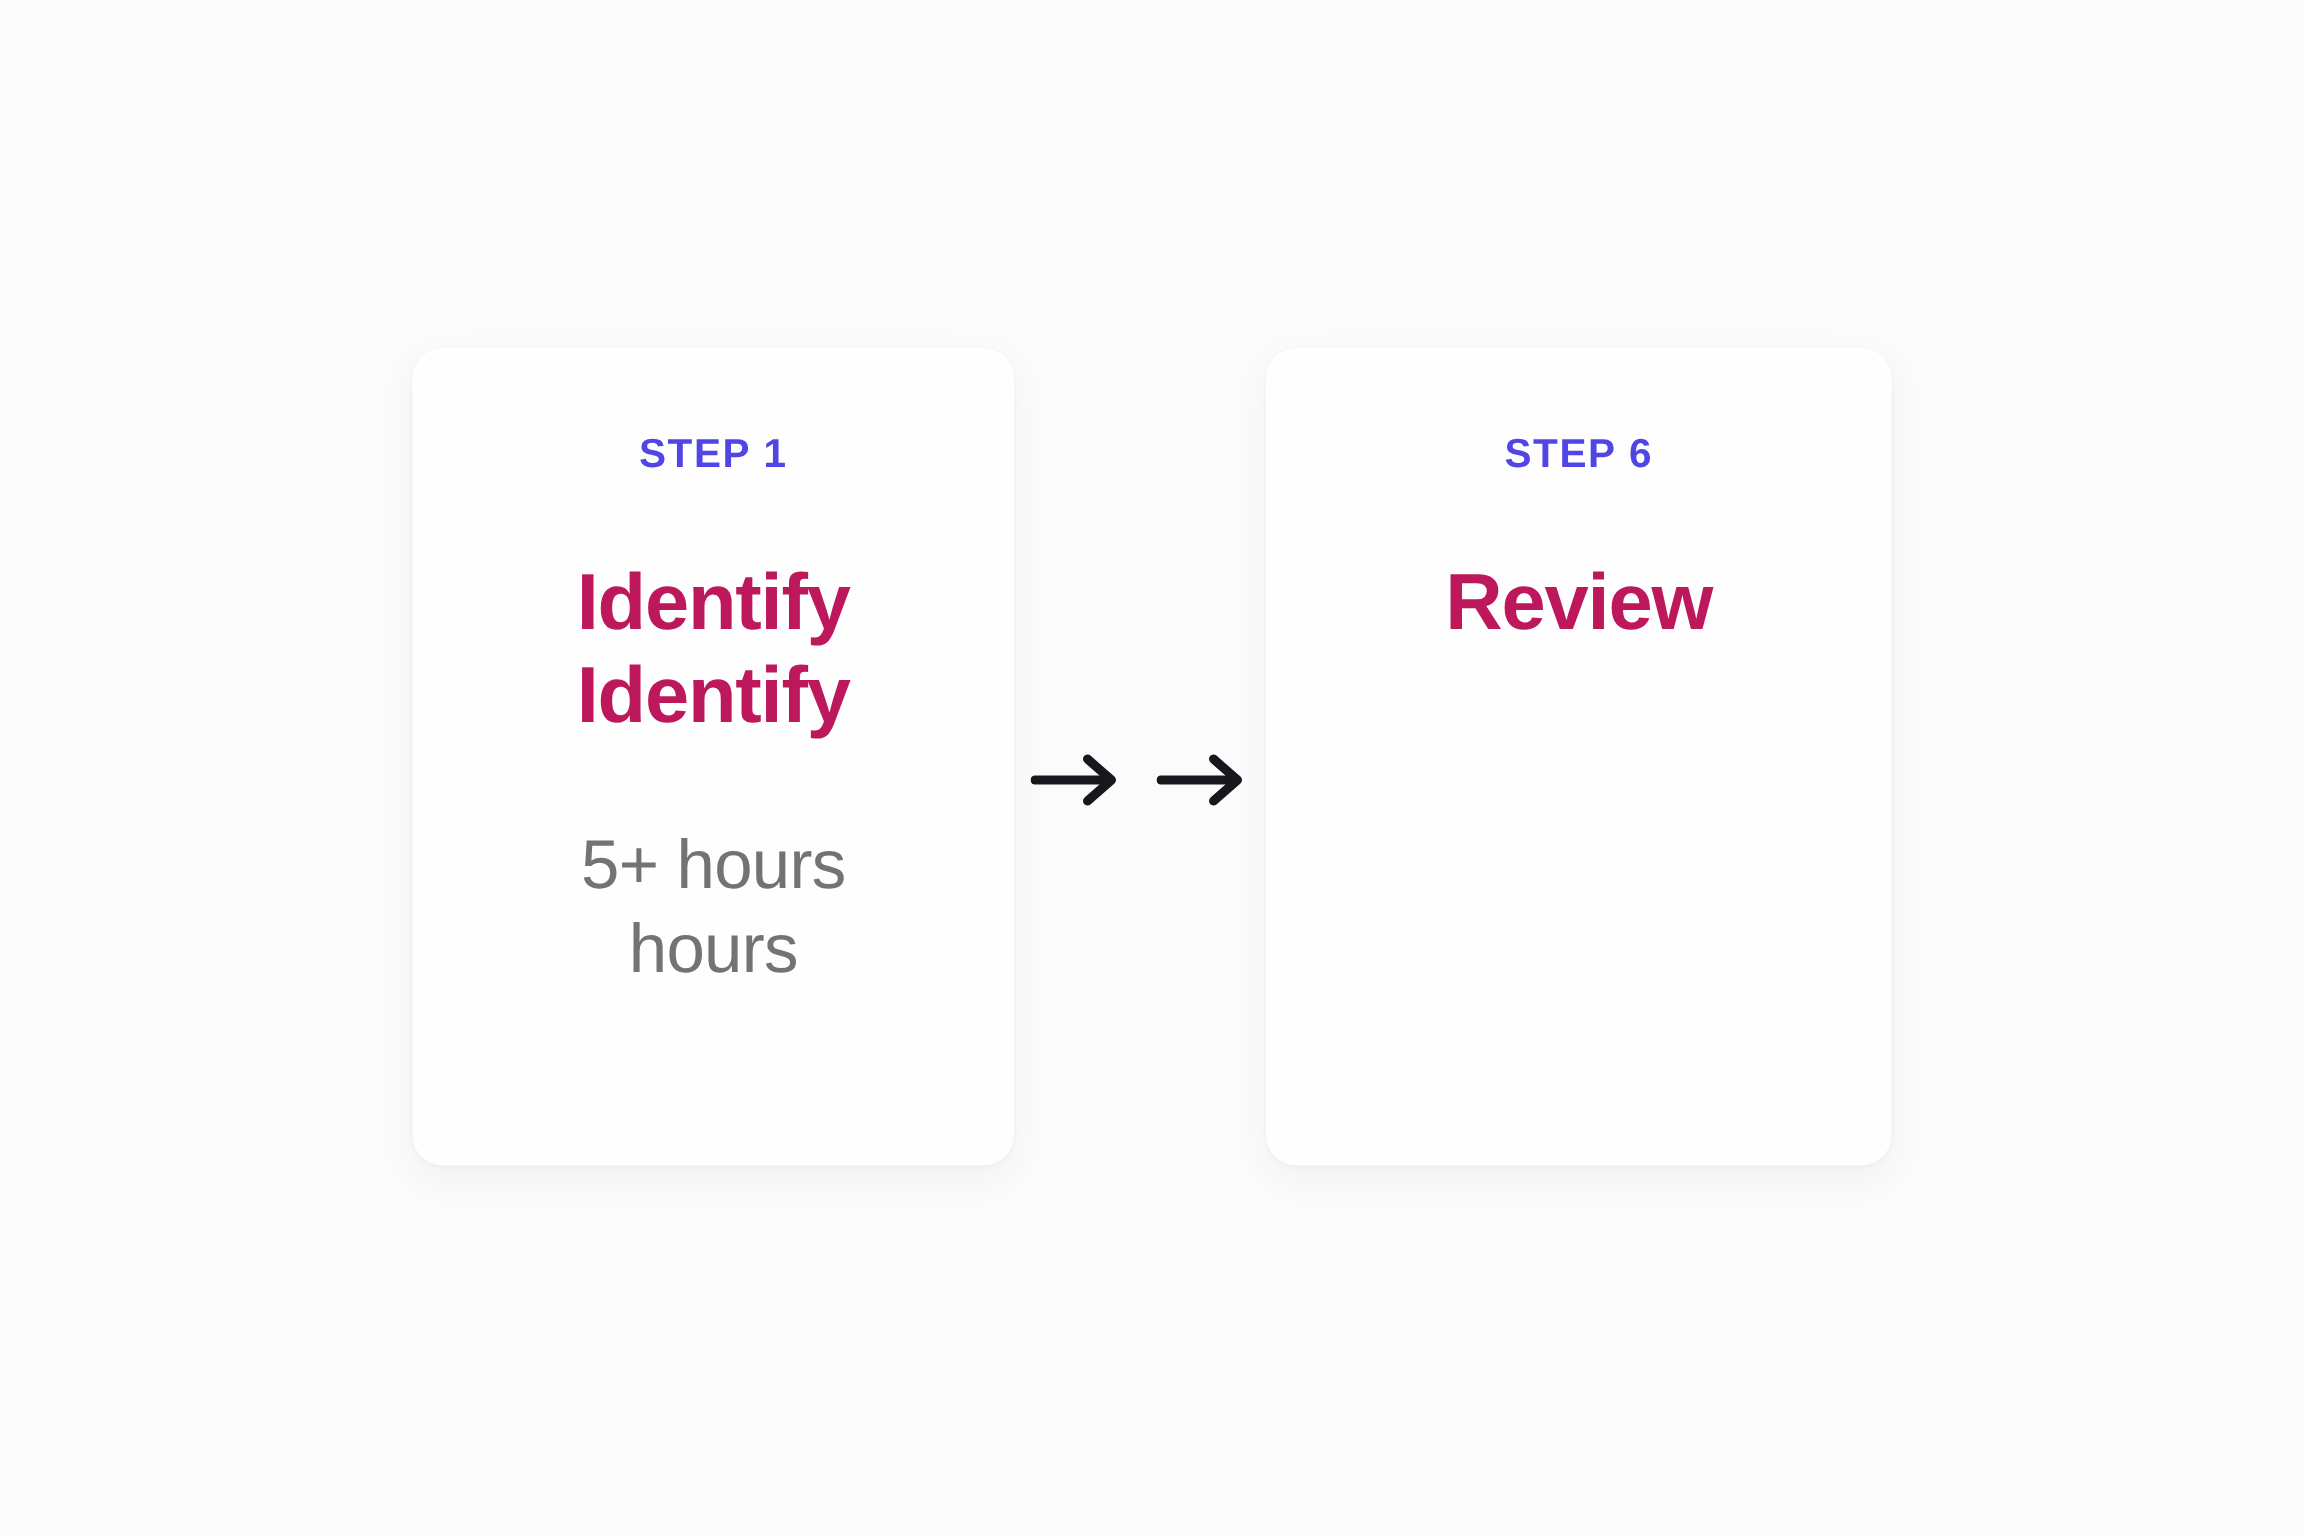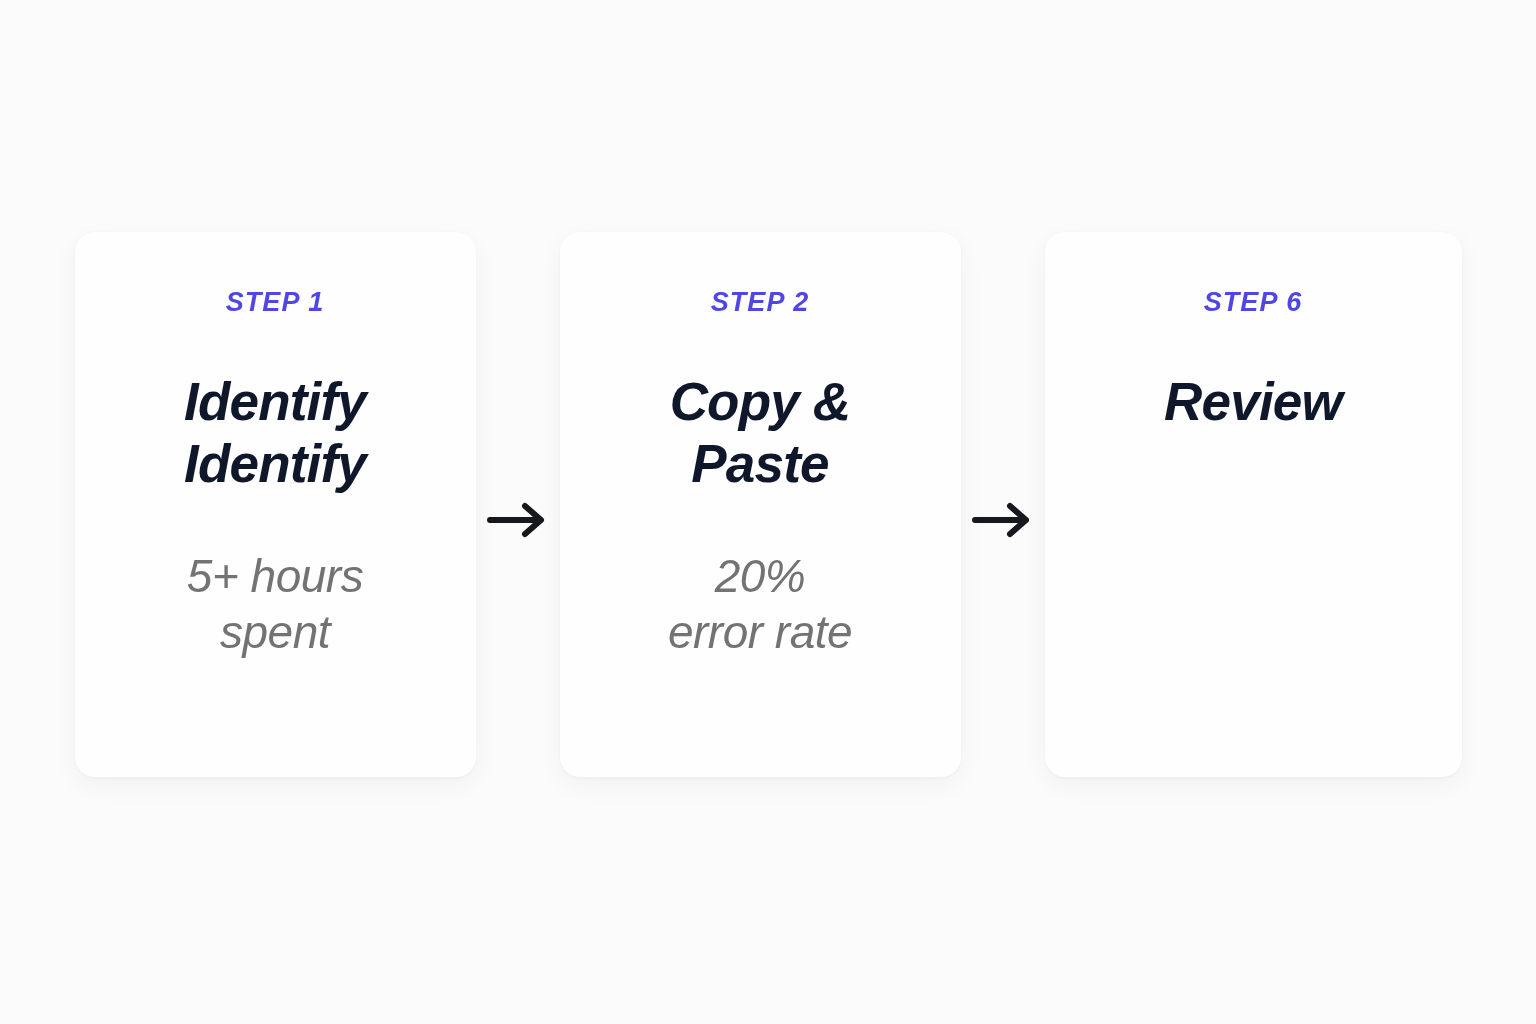--- a/index.html
+++ b/index.html
@@ -14,21 +14,20 @@
     overflow: hidden;
   }
 
   .stage {
     position: relative;
     width: 1536px;
     height: 1024px;
     display: flex;
     align-items: center;
     justify-content: center;
-    font-style: italic;
   }
 
   .flow {
     display: flex;
     flex-direction: row;
     align-items: stretch;
     justify-content: center;
     height: 545px;
     margin-top: -16px;
   }
@@ -53,21 +52,21 @@
     font-size: 27px;
     font-weight: bold;
     letter-spacing: 1.1px;
     line-height: 1.1;
     text-align: center;
     white-space: nowrap;
   }
 
   .card-title {
     margin-top: 54px;
-    color: #0f172a;
+    color: #be185d;
     font-size: 53px;
     font-weight: bold;
     line-height: 1.16;
     letter-spacing: -0.8px;
     text-align: center;
     max-width: 100%;
   }
 
   .card-metric {
     margin-top: 54px;
@@ -103,42 +102,31 @@
   <div class="flow">
 
     <div class="card">
       <div class="card-step">STEP 1</div>
       <div class="card-title">
         <div>Identify</div>
         <div>Identify</div>
       </div>
       <div class="card-metric">
         <div>5+ hours</div>
-        <div>spent</div>
+        <div>hours</div>
       </div>
     </div>
 
     <div class="connector">
       <svg class="arrow-svg" viewBox="0 0 62 40">
         <path d="M3 20 H53" stroke="#16181d" stroke-width="6" stroke-linecap="round" fill="none"></path>
         <path d="M38 6 L54 20 L38 34" stroke="#16181d" stroke-width="6" stroke-linecap="round" stroke-linejoin="round" fill="none"></path>
       </svg>
     </div>
 
-    <div class="card">
-      <div class="card-step">STEP 2</div>
-      <div class="card-title">
-        <div>Copy &amp;</div>
-        <div>Paste</div>
-      </div>
-      <div class="card-metric">
-        <div>20%</div>
-        <div>error rate</div>
-      </div>
-    </div>
 
     <div class="connector">
       <svg class="arrow-svg" viewBox="0 0 62 40">
         <path d="M3 20 H53" stroke="#16181d" stroke-width="6" stroke-linecap="round" fill="none"></path>
         <path d="M38 6 L54 20 L38 34" stroke="#16181d" stroke-width="6" stroke-linecap="round" stroke-linejoin="round" fill="none"></path>
       </svg>
     </div>
 
     <div class="card wide">
       <div class="card-step">STEP 6</div>

